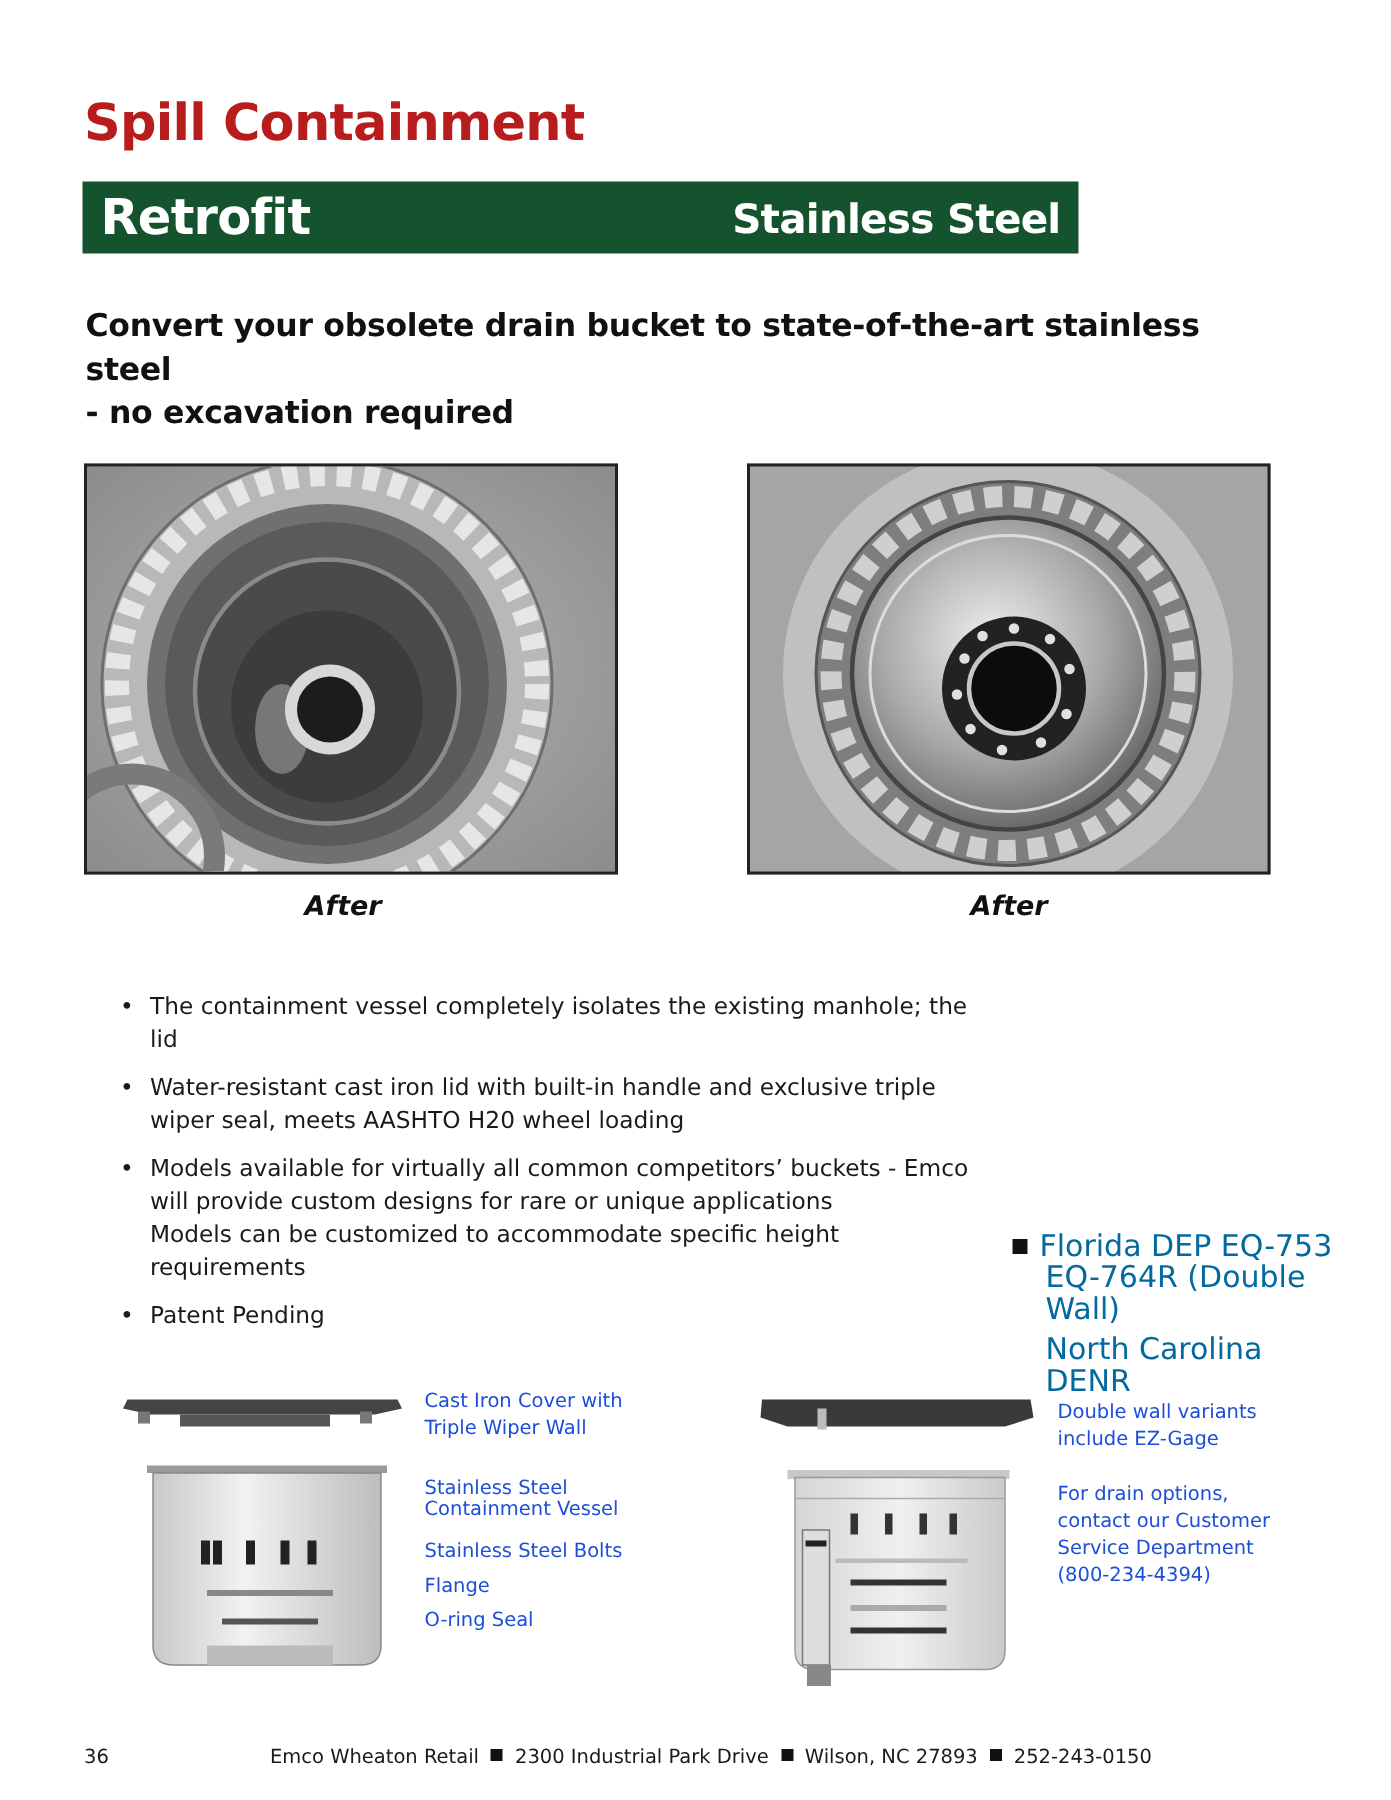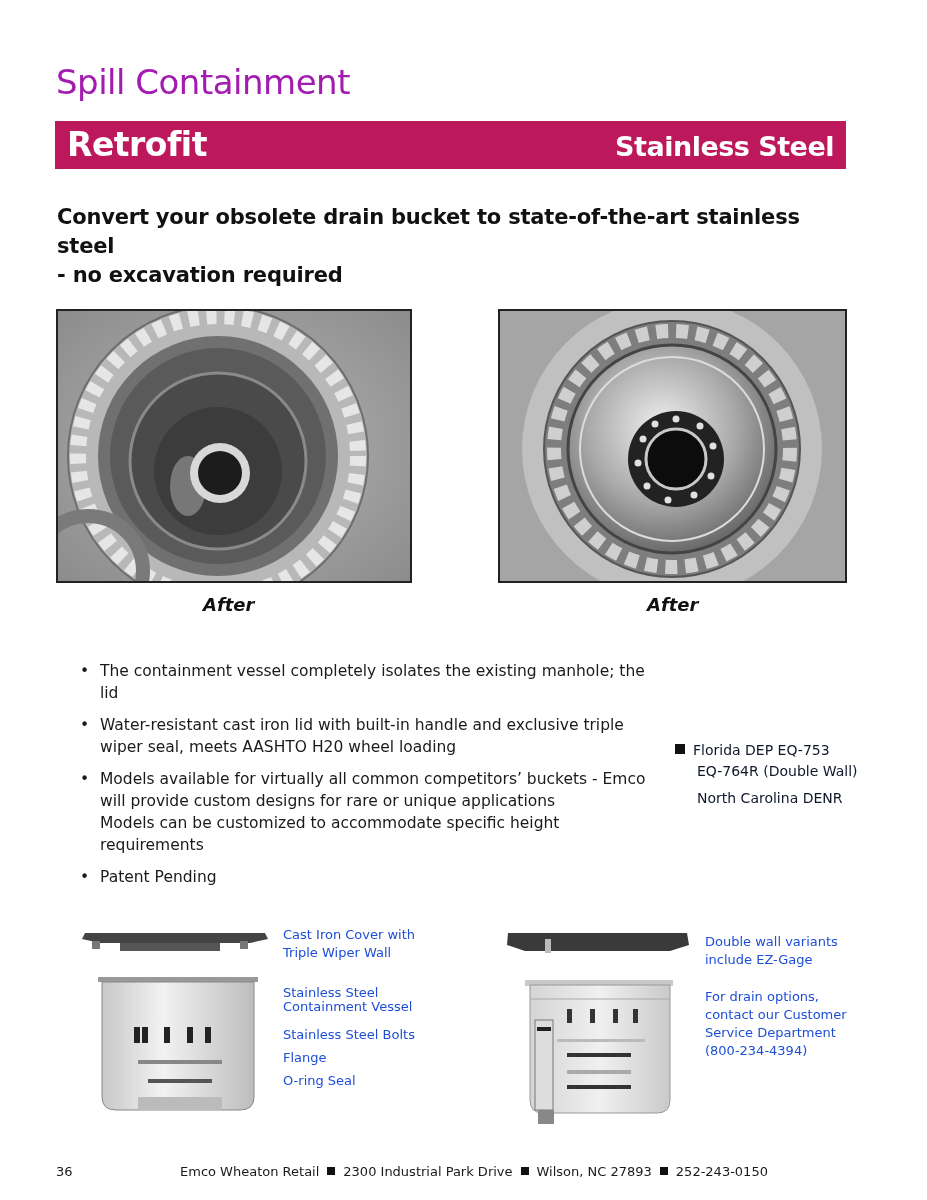--- a/index.html
+++ b/index.html
@@ -1,42 +1,42 @@
 <!DOCTYPE html>
 <html><head>
 <meta charset="utf-8">
 <style>
   html, body { margin: 0; padding: 0; background: #ffffff; }
   body { width: 927px; height: 1200px; position: relative; overflow: hidden;
          font-family: "DejaVu Sans", "Liberation Sans", sans-serif; color: #111; }
   .abs { position: absolute; }
 
-  .page-title { left: 56px; top: 62px; font-size: 34px; font-weight: normal; letter-spacing: -0.5px; color: #a21caf;
+  .page-title { left: 56px; top: 62px; font-size: 34px; font-weight: bold; letter-spacing: -0.5px; color: #b91c1c;
                 font-family: "DejaVu Sans", sans-serif; }
-  .banner { left: 55px; top: 121px; width: 791px; height: 48px; background: #be185d; color: #fff; }
+  .banner { left: 55px; top: 121px; width: 664px; height: 48px; background: #14532d; color: #fff; }
   .banner-left { position: absolute; left: 12px; top: 4px; font-size: 33px; font-weight: bold; letter-spacing: -0.5px; }
   .banner-right { position: absolute; right: 12px; top: 10px; font-size: 27px; font-weight: bold; letter-spacing: -0.5px; }
 
   .subhead { left: 57px; top: 203px; width: 790px; font-size: 21px; font-weight: bold; line-height: 29px; letter-spacing: -0.2px; }
 
   .photo { border: 2px solid #222; overflow: hidden; background: #9a9a9a; }
   .photo svg { display: block; }
   .photo-before { left: 56px; top: 309px; width: 352px; height: 270px; }
   .photo-after { left: 498px; top: 309px; width: 345px; height: 270px; }
 
   .caption { font-size: 18px; font-weight: bold; font-style: italic; }
   .cap-before { left: 203px; top: 594px; }
   .cap-after { left: 647px; top: 594px; }
 
   .bullets { left: 80px; top: 660px; width: 580px; font-size: 15.5px; line-height: 22px; margin: 0; padding: 0; list-style: none; color: #1a1a1a; }
   .bullets li { position: relative; padding-left: 20px; margin-bottom: 10px; }
   .bullets li .dot { position: absolute; left: 0; top: 0; }
   .bullets li .line2 { display: block; }
 
-  .cert { left: 675px; top: 740px; width: 220px; font-size: 14px; line-height: 21px; color: #0f172a; }
+  .cert { left: 675px; top: 820px; width: 220px; font-size: 20px; line-height: 21px; color: #0369a1; }
   .cert .sq { display: inline-block; width: 10px; height: 10px; background: #111; margin-right: 8px; vertical-align: 1px; }
   .cert .indent { padding-left: 22px; display: block; }
   .cert .gap { margin-top: 6px; }
 
   .label { font-size: 13px; line-height: 18px; color: #1d4ed8; }
   .lbl-cover { left: 283px; top: 926px; }
   .lbl-vessel { left: 283px; top: 986px; line-height: 14px; }
   .lbl-bolts { left: 283px; top: 1026px; }
   .lbl-flange { left: 283px; top: 1049px; }
   .lbl-oring { left: 283px; top: 1072px; }

